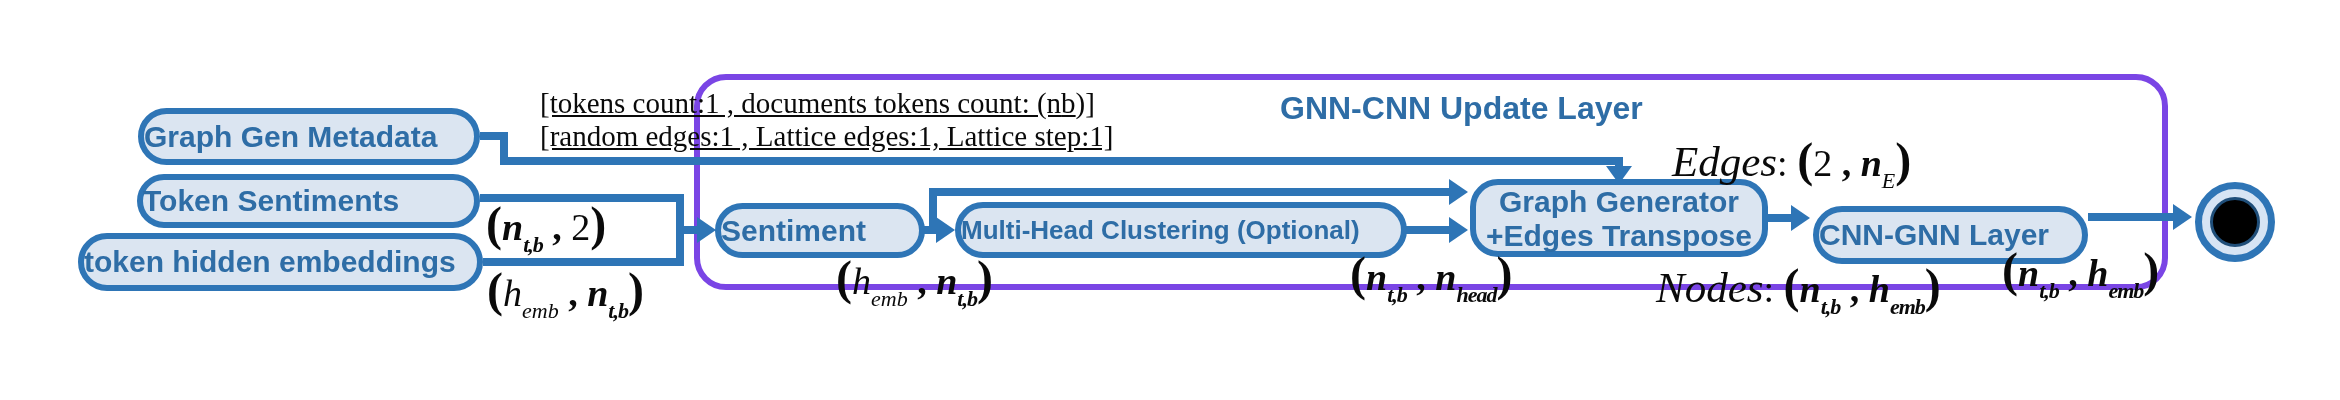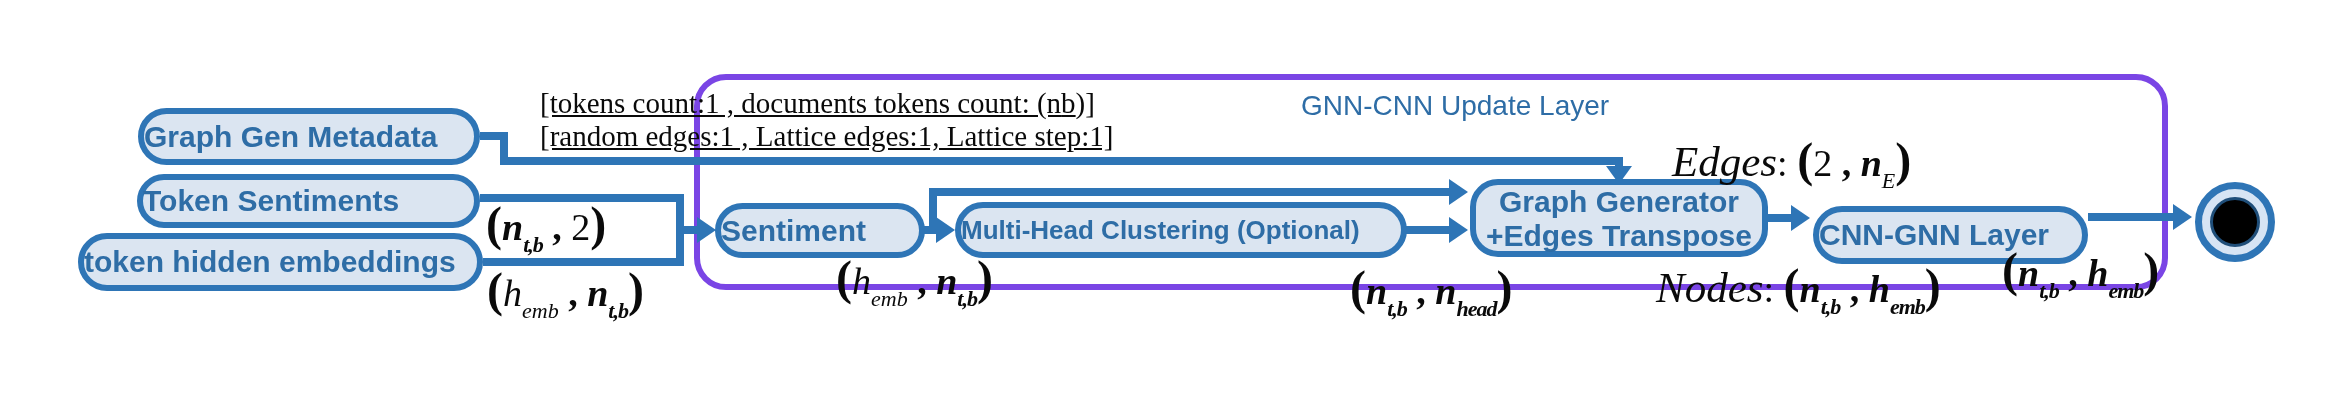--- a/index.html
+++ b/index.html
@@ -14,21 +14,21 @@
     position:relative;width:2340px;height:400px;background:#ffffff;overflow:hidden;
     font-family:"Liberation Sans",sans-serif;
   }
   
   .frame{
     position:absolute;left:694px;top:74px;width:1474px;height:216px;
     border:6px solid var(--purple);border-radius:32px;background:transparent;box-sizing:border-box;
   }
   .frame-title{
     position:absolute;left:1280px;top:90px;width:360px;
-    font-size:28px;font-weight:normal;color:var(--boxtext);letter-spacing:0px;white-space:nowrap;margin-left:21px;
+    font-size:32px;font-weight:bold;color:var(--boxtext);letter-spacing:0px;white-space:nowrap;
   }
   
   .pill{
     position:absolute;box-sizing:border-box;
     background:var(--fill);border:6px solid var(--accent);border-radius:34px;
     display:flex;align-items:center;justify-content:flex-start;
     color:var(--boxtext);font-weight:bold;font-size:30px;white-space:nowrap;
   }
   .pill.small-text{font-size:26px;}
   .pill.two-line{flex-direction:column;line-height:34px;}
@@ -124,18 +124,18 @@
   <div class="final-outer">
     <div class="final-inner"></div>
   </div>
 
   <div class="meta" style="left:540px;top:88px;"><span class="r">[tokens count:1 , documents tokens count: (n</span><span class="subr">b</span><span class="r">)]</span></div>
   <div class="meta" style="left:540px;top:121px;"><span class="r">[random edges:1 , Lattice edges:1, Lattice step:1]</span></div>
 
   <div class="math" style="left:486px;top:200px;"><span class="big">(</span><span class="bi">n</span><span class="sub">t,b</span><span class="b"> , </span><span class="r">2</span><span class="big">)</span></div>
   <div class="math" style="left:487px;top:266px;"><span class="big">(</span><span class="i">h</span><span class="subi">emb</span><span class="b"> , </span><span class="bi">n</span><span class="sub">t,b</span><span class="big">)</span></div>
   <div class="math" style="left:836px;top:254px;"><span class="big">(</span><span class="i">h</span><span class="subi">emb</span><span class="b"> , </span><span class="bi">n</span><span class="sub">t,b</span><span class="big">)</span></div>
-  <div class="math" style="left:1350px;top:264px;"><span class="big">(</span><span class="bi">n</span><span class="sub">t,b</span><span class="b"> , </span><span class="bi">n</span><span class="sub">head</span><span class="big">)</span></div>
+  <div class="math" style="left:1350px;top:250px;"><span class="big">(</span><span class="bi">n</span><span class="sub">t,b</span><span class="b"> , </span><span class="bi">n</span><span class="sub">head</span><span class="big">)</span></div>
   <div class="math" style="left:1672px;top:136px;"><span class="lead">Edges</span><span class="r">: </span><span class="big">(</span><span class="r">2</span><span class="b"> , </span><span class="bi">n</span><span class="subi">E</span><span class="big">)</span></div>
   <div class="math" style="left:1656px;top:262px;"><span class="lead">Nodes</span><span class="r">: </span><span class="big">(</span><span class="bi">n</span><span class="sub">t,b</span><span class="b"> , </span><span class="bi">h</span><span class="sub">emb</span><span class="big">)</span></div>
   <div class="math" style="left:2002px;top:246px;"><span class="big">(</span><span class="bi">n</span><span class="sub">t,b</span><span class="b"> , </span><span class="bi">h</span><span class="sub">emb</span><span class="big">)</span></div>
 
 </div>
 
 </body></html>

